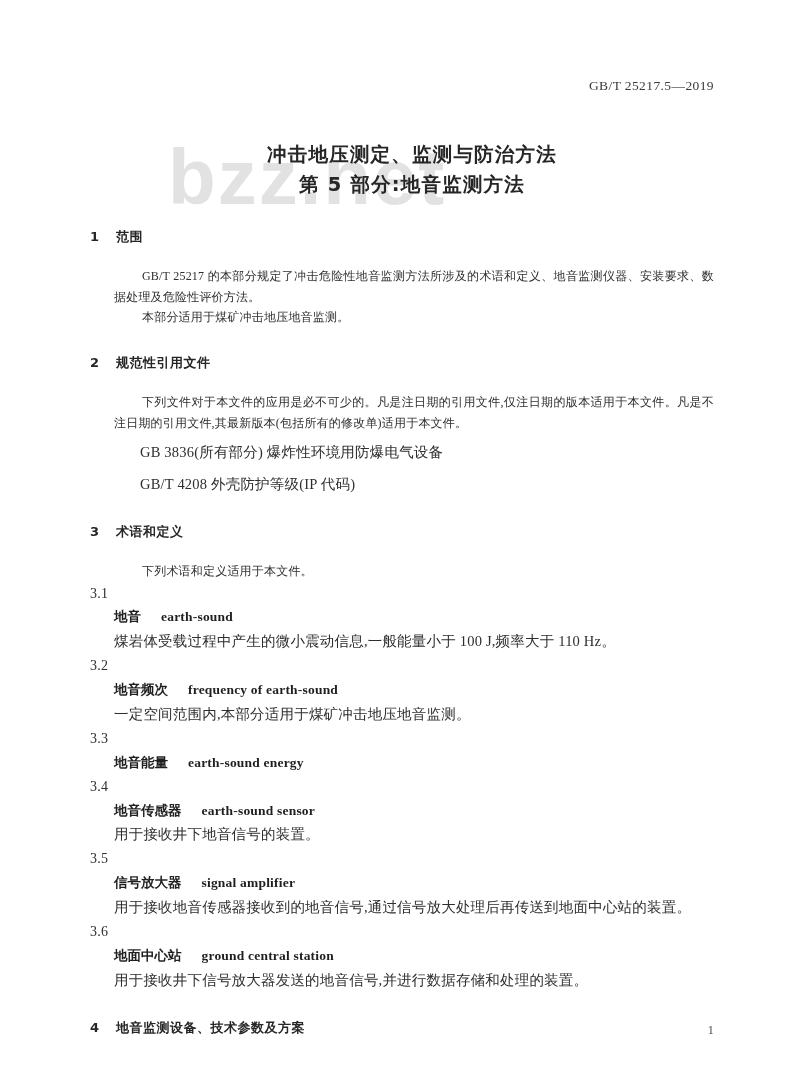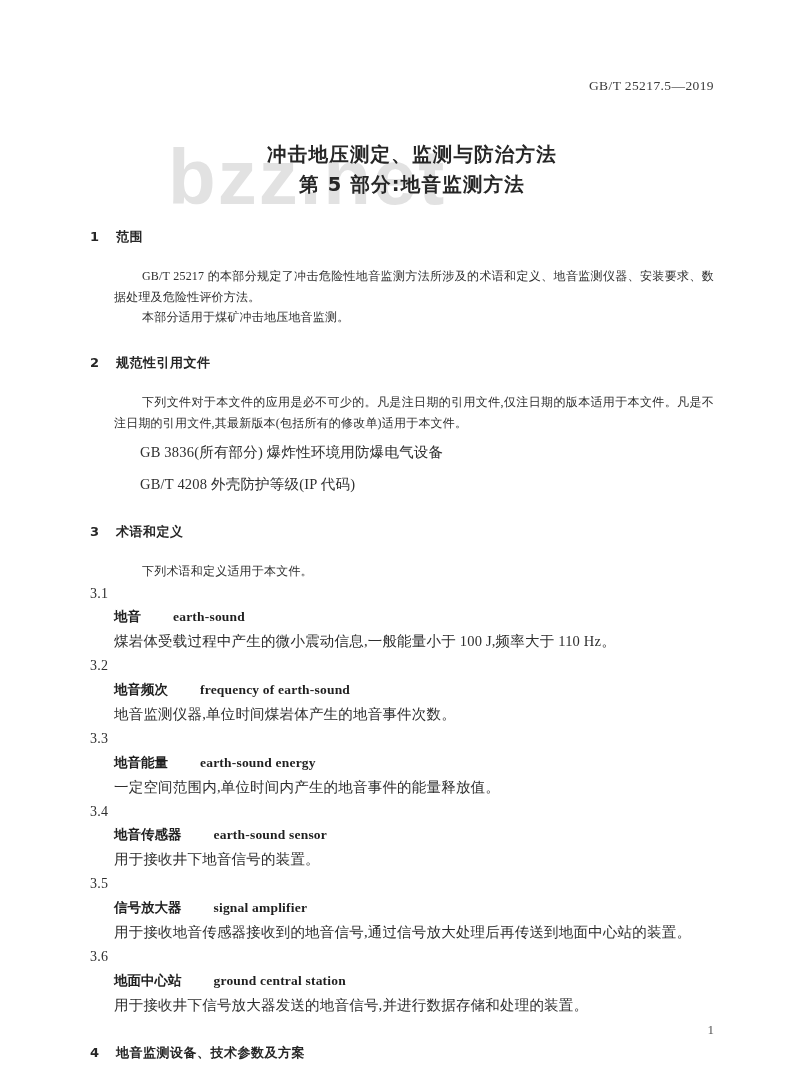--- a/index.html
+++ b/index.html
@@ -115,21 +115,21 @@
     font-family: "DejaVu Sans", "Liberation Sans", sans-serif;
     font-size: 13.5px;
     font-weight: bold;
     line-height: 1.7;
     margin: 0 0 0 114px;
     color: #1f1f1f;
   }
   .term-name .en {
     font-family: "Liberation Serif", serif;
     font-weight: bold;
-    margin-left: 32px;
+    margin-left: 20px;
     letter-spacing: 0.2px;
   }
   .term-def {
     font-size: 14.5px;
     line-height: 1.72;
     margin: 0 86px 0 114px;
     text-align: justify;
     letter-spacing: 0.2px;
   }
   .gap-md { height: 20px; }
@@ -189,27 +189,26 @@
     <div class="term-num">3.1</div>
     <div class="term-name">
       <span>地音</span><span class="en">earth-sound</span>
     </div>
     <div class="term-def">煤岩体受载过程中产生的微小震动信息,一般能量小于 100 J,频率大于 110 Hz。</div>
 
     <div class="term-num">3.2</div>
     <div class="term-name">
       <span>地音频次</span><span class="en">frequency of earth-sound</span>
     </div>
-    <div class="term-def">地音监测仪器,单位时间煤岩体产生的地音事件次数。</div>
+    <div class="term-def">一定空间范围内,本部分适用于煤矿冲击地压地音监测。</div>
 
     <div class="term-num">3.3</div>
     <div class="term-name">
       <span>地音能量</span><span class="en">earth-sound energy</span>
     </div>
-    <div class="term-def">一定空间范围内,单位时间内产生的地音事件的能量释放值。</div>
 
     <div class="term-num">3.4</div>
     <div class="term-name">
       <span>地音传感器</span><span class="en">earth-sound sensor</span>
     </div>
     <div class="term-def">用于接收井下地音信号的装置。</div>
 
     <div class="term-num">3.5</div>
     <div class="term-name">
       <span>信号放大器</span><span class="en">signal amplifier</span>

